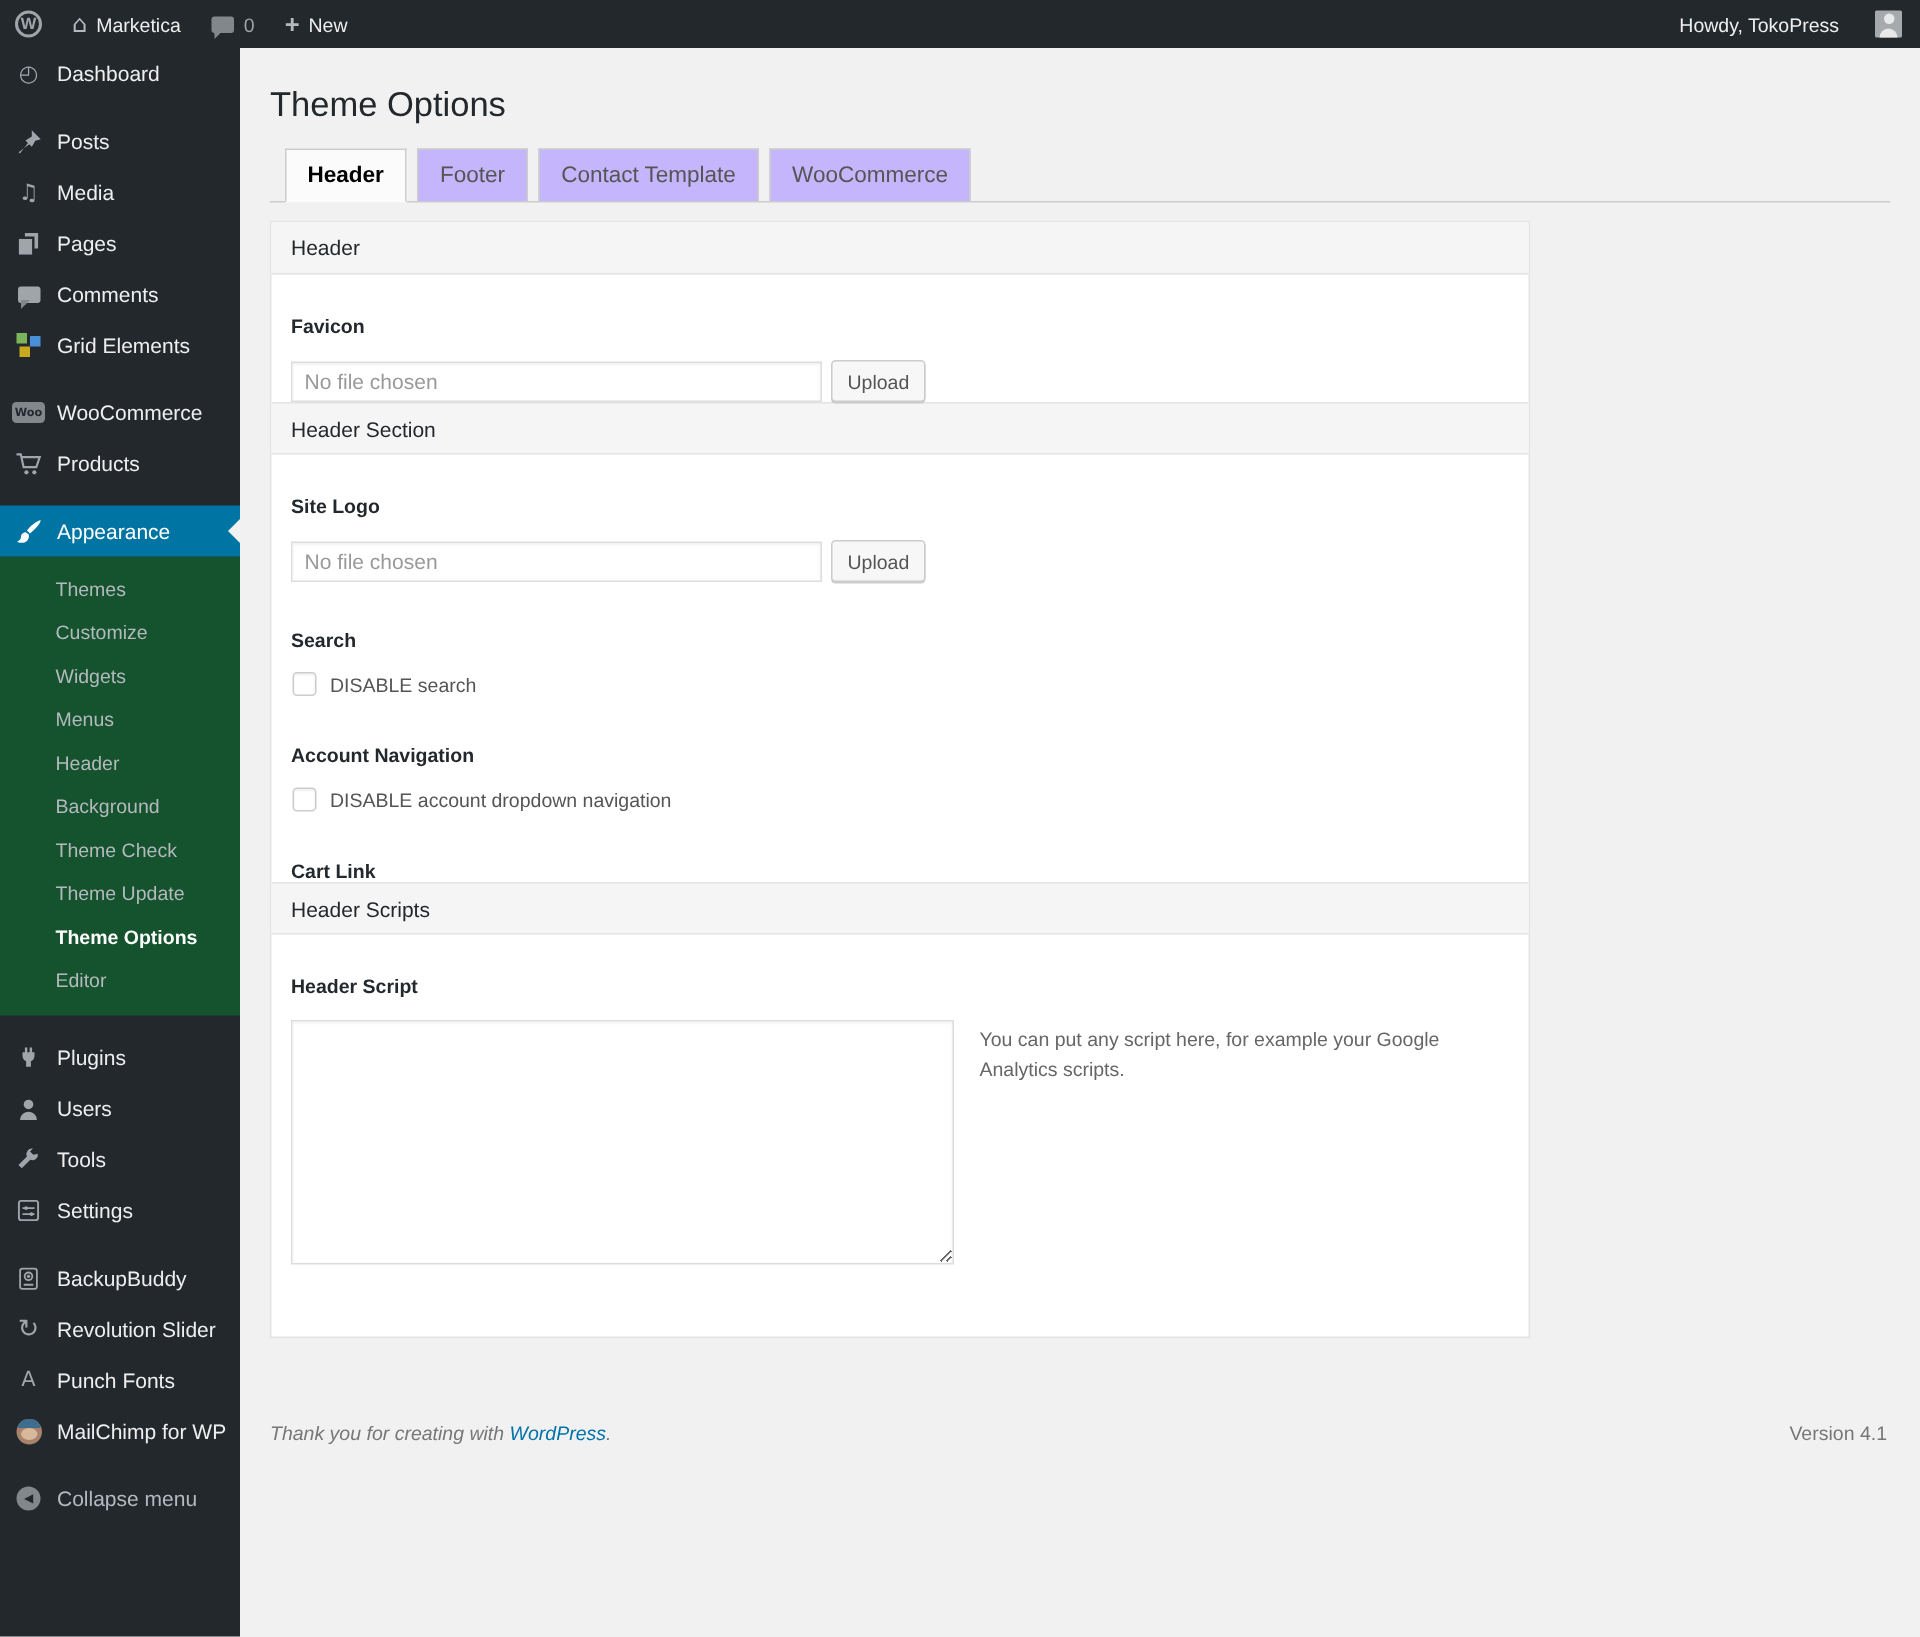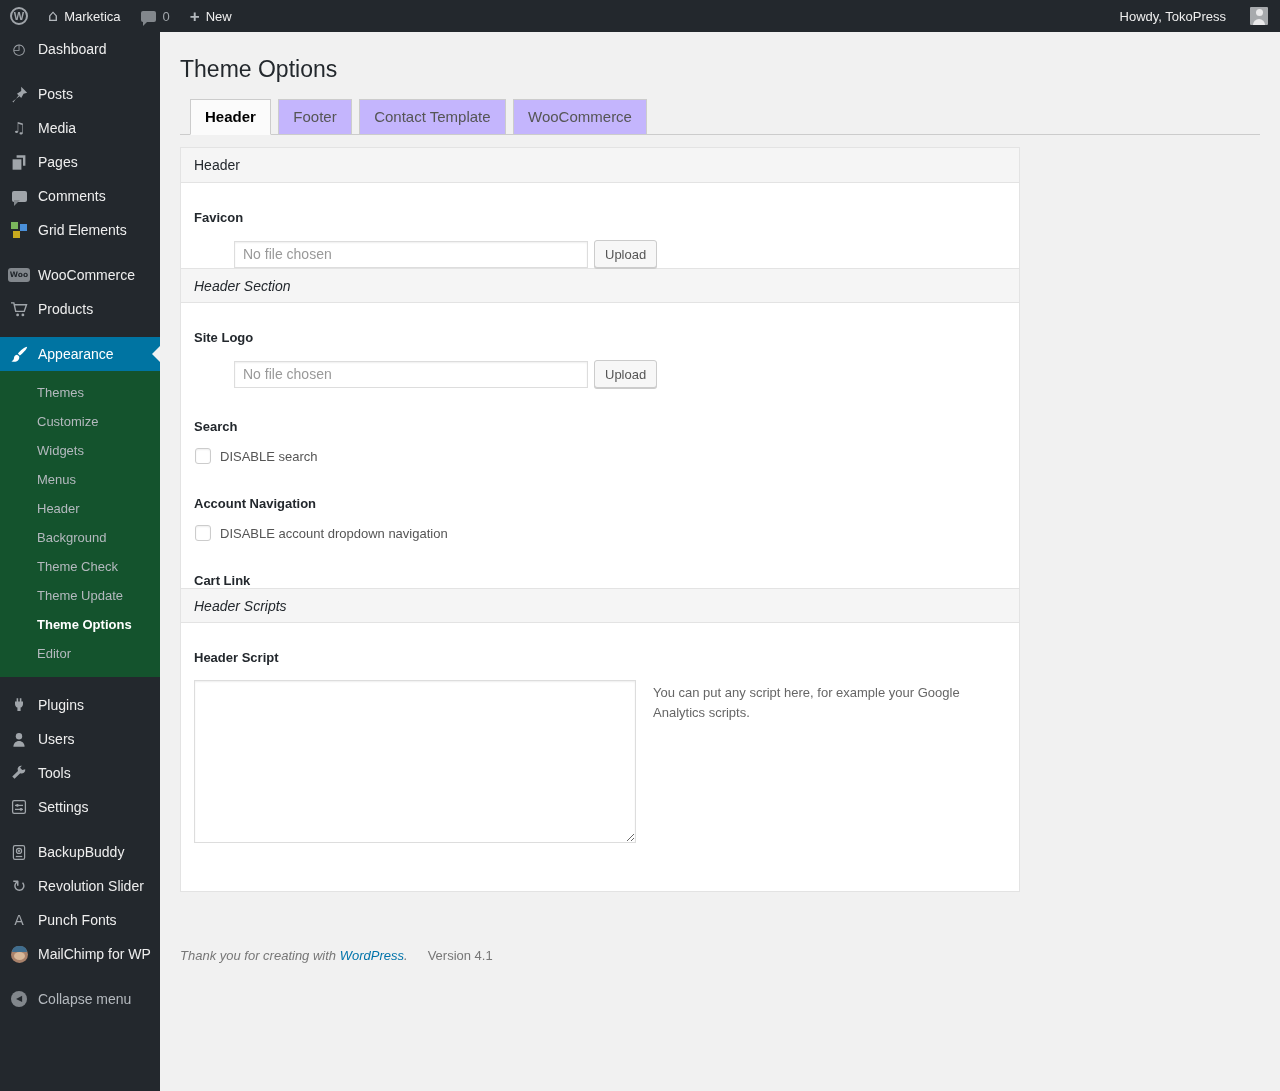--- a/index.html
+++ b/index.html
@@ -60,23 +60,23 @@
   .nav-tab-wrapper { margin-top:15px; border-bottom:1px solid #ccc; padding-left:10px; }
   .nav-tab { display:inline-block; border:1px solid #ccc; border-bottom:none; background:#c4b5fd;
     color:#555; font-size:15px; line-height:24px; padding:5px 14px; margin:0 3px -1px 0;
     text-decoration:none; cursor:pointer; }
   .nav-tab-active { background:#fbfbfb; color:#000; font-weight:bold; border-bottom:1px solid #fbfbfb; position:relative; }
 
   .postbox { width:840px; margin-top:12px; background:#fff; border:1px solid #e3e3e3; }
   .band { height:35px; line-height:34px; padding:0 13px; background:#f5f5f5;
     border-bottom:1px solid #e3e3e3; font-size:14px; color:#23282d; }
   .band + .fields, .fields { padding:0 13px; }
-  .band.mid { border-top:1px solid #e3e3e3;font-style:italic; }
+  .band.mid { border-top:1px solid #e3e3e3; }
   .f-label { font-size:13px; font-weight:bold; color:#23282d; padding-top:27px; }
-  .file-row { margin-top:15px; display:flex; align-items:center;margin-left:40px; }
+  .file-row { margin-top:15px; display:flex; align-items:center; }
   .file-input { width:354px; height:27px; border:1px solid #ddd; background:#fff; padding:0 8px;
     font-size:14px; color:#32373c; font-family:"Liberation Sans","DejaVu Sans",sans-serif;
     box-shadow:inset 0 1px 2px rgba(0,0,0,.07); }
   .file-input::placeholder { color:#999; opacity:1; }
   .btn { height:28px; padding:0 10px; background:#f7f7f7; border:1px solid #ccc; border-radius:3px;
     color:#555; font-size:13px; cursor:pointer; font-family:"Liberation Sans","DejaVu Sans",sans-serif;
     box-shadow:0 1px 0 #ccc; }
   .upload-btn { margin-left:6px; }
   .check-row { margin-top:14px; display:flex; align-items:center; font-size:13px; color:#555; }
   input[type=checkbox] { -webkit-appearance:none; appearance:none; width:16px; height:16px;
@@ -90,21 +90,21 @@
     box-shadow:inset 0 1px 2px rgba(0,0,0,.07); color:#32373c; }
   .help { margin-left:17px; width:312px; font-size:13px; color:#666; line-height:1.55; padding-top:3px; }
   .script-bottom-space { height:48px; }
   .postbox-footer { background:#f5f5f5; border-top:1px solid #e3e3e3; padding:7px 11px;
     display:flex; justify-content:space-between; align-items:center; }
   .primary-btn { background:#2ea2cc; border:1px solid #0074a2; color:#fff; border-radius:3px;
     height:28px; padding:0 11px; font-size:13px; cursor:pointer;
     font-family:"Liberation Sans","DejaVu Sans",sans-serif;
     box-shadow:inset 0 1px 0 rgba(120,200,230,.5), 0 1px 0 rgba(0,0,0,.15); }
 
-  .page-footer { width:1078px; margin-top:56px; display:flex; justify-content:flex-start;
+  .page-footer { width:1078px; margin-top:56px; display:flex; justify-content:space-between;
     align-items:center; font-size:13px; color:#777; padding-right:0;gap:20px; }
   .thanks { font-style:italic; }
   .thanks a { color:#0073aa; text-decoration:none; cursor:pointer; }
 </style>
 </head>
 <body>
 
 <div class="admin-bar">
   <div class="ab-left">
     <span class="ab-item">

